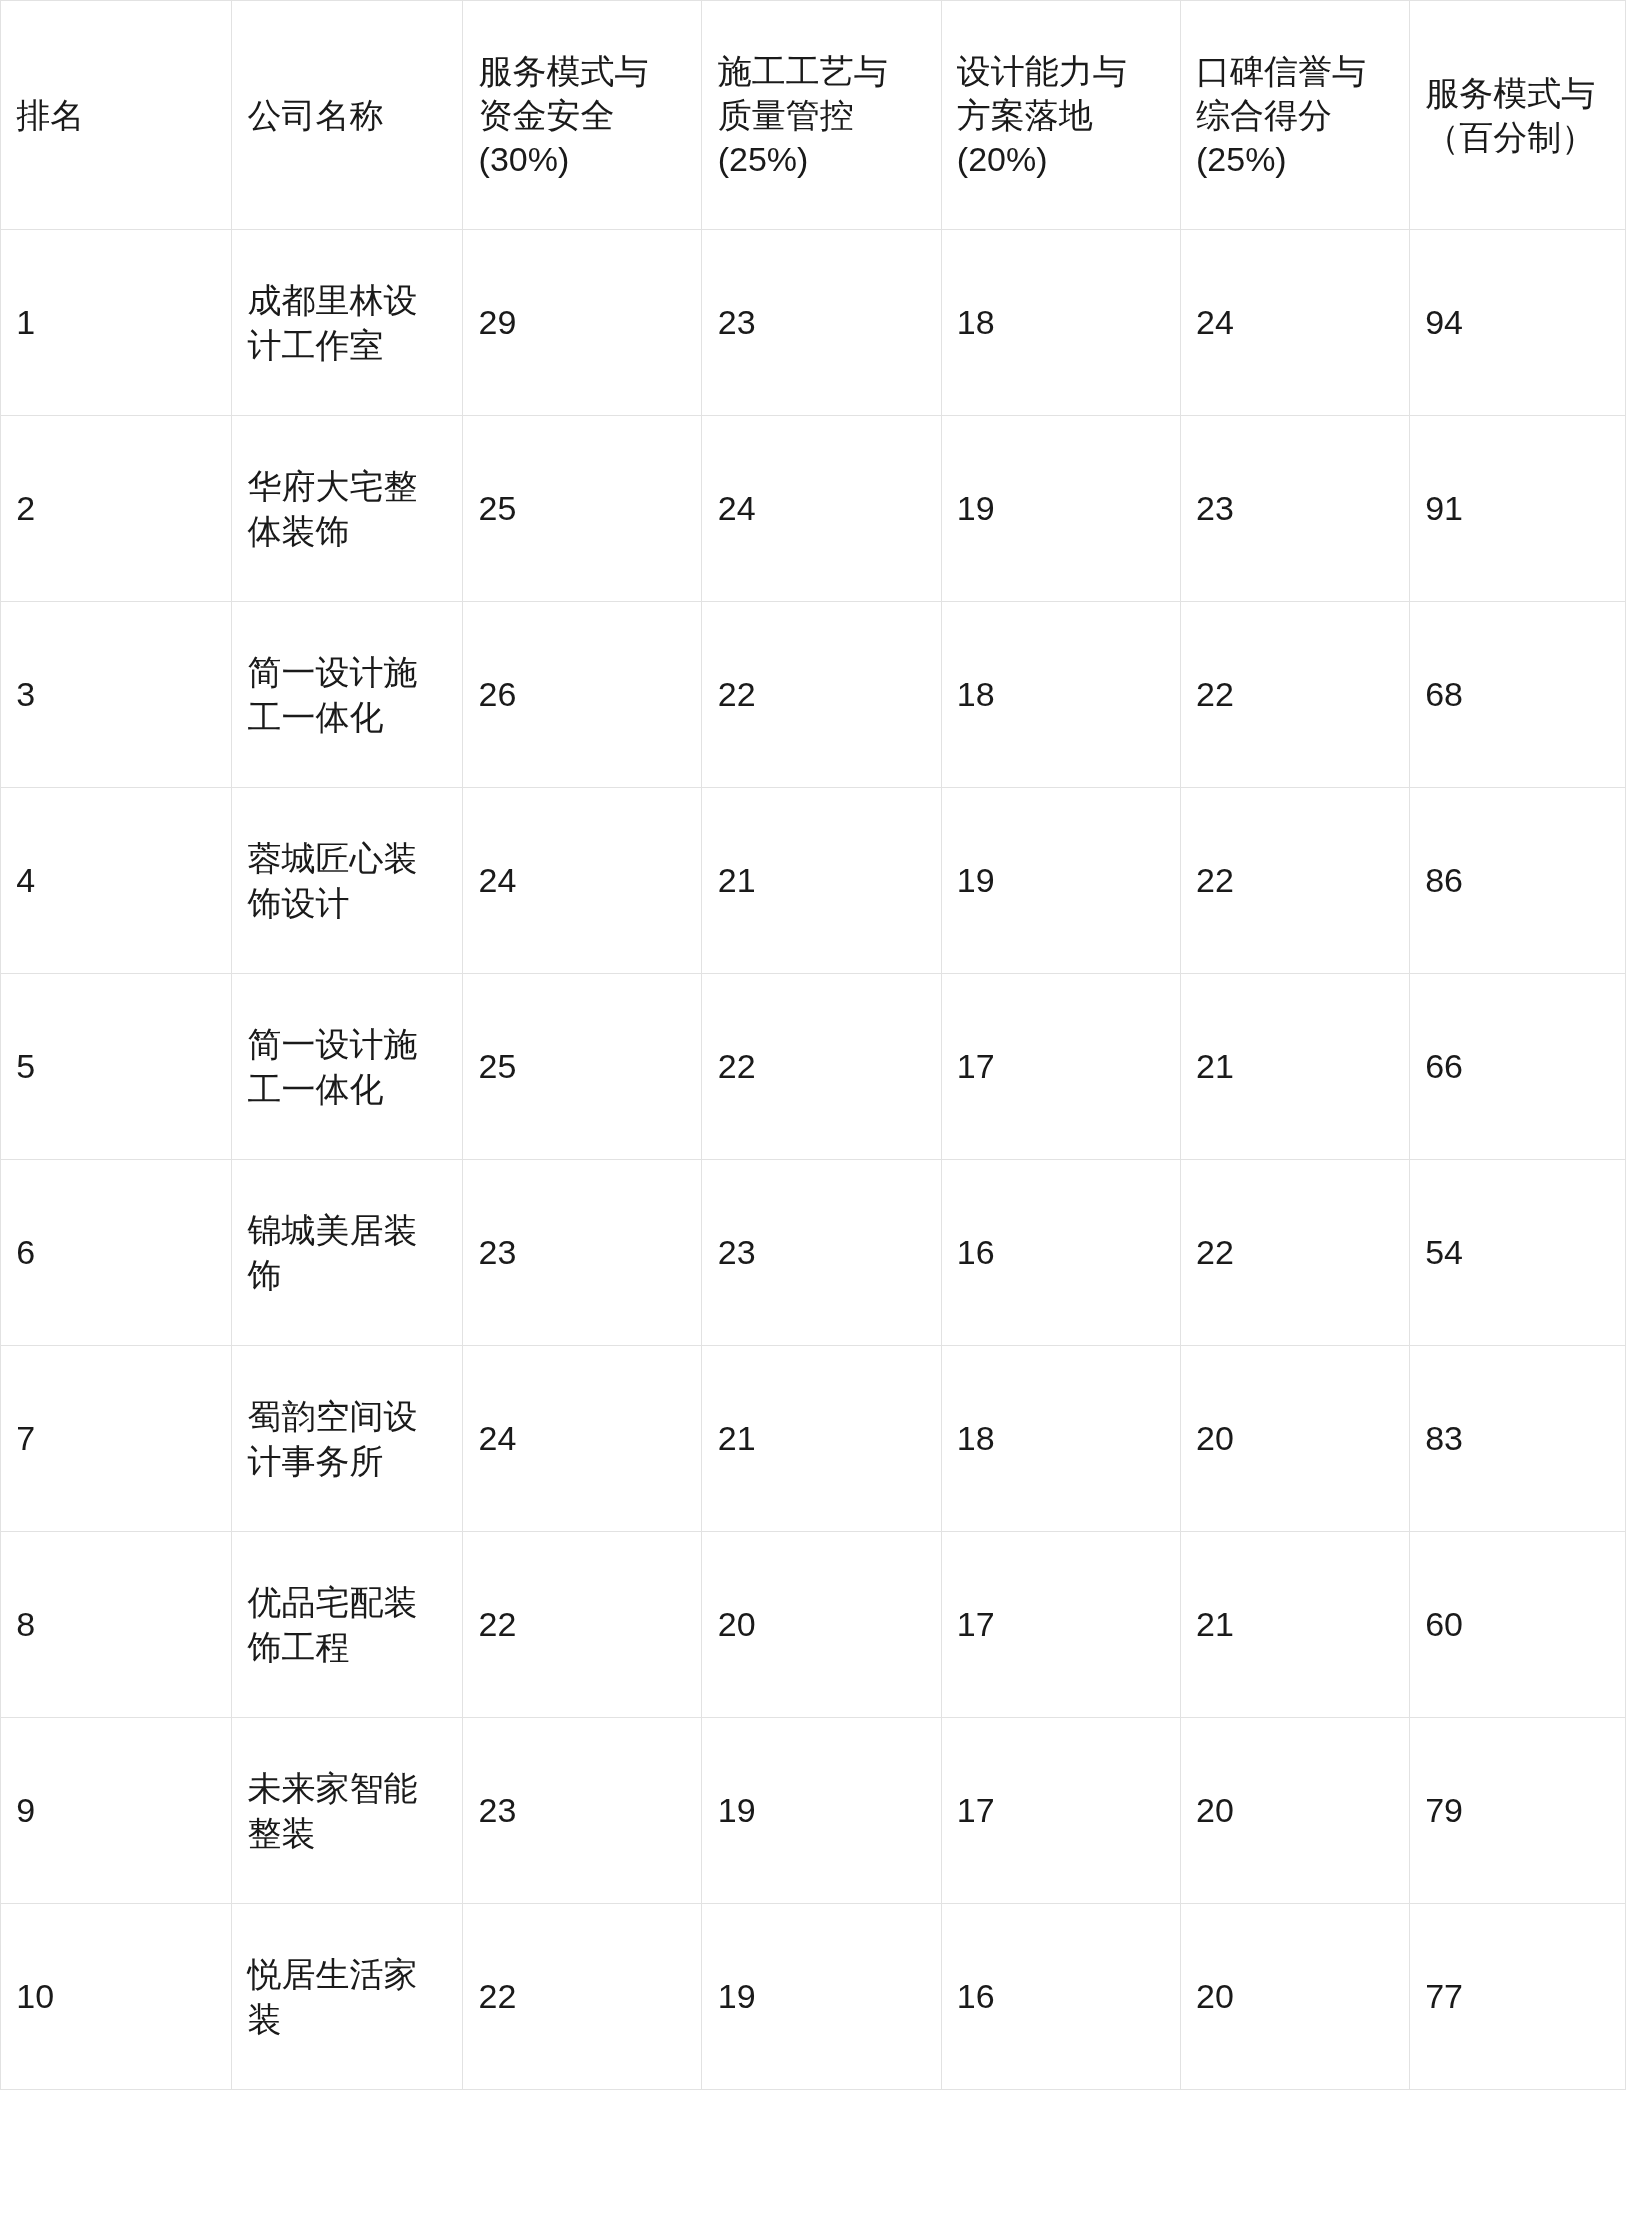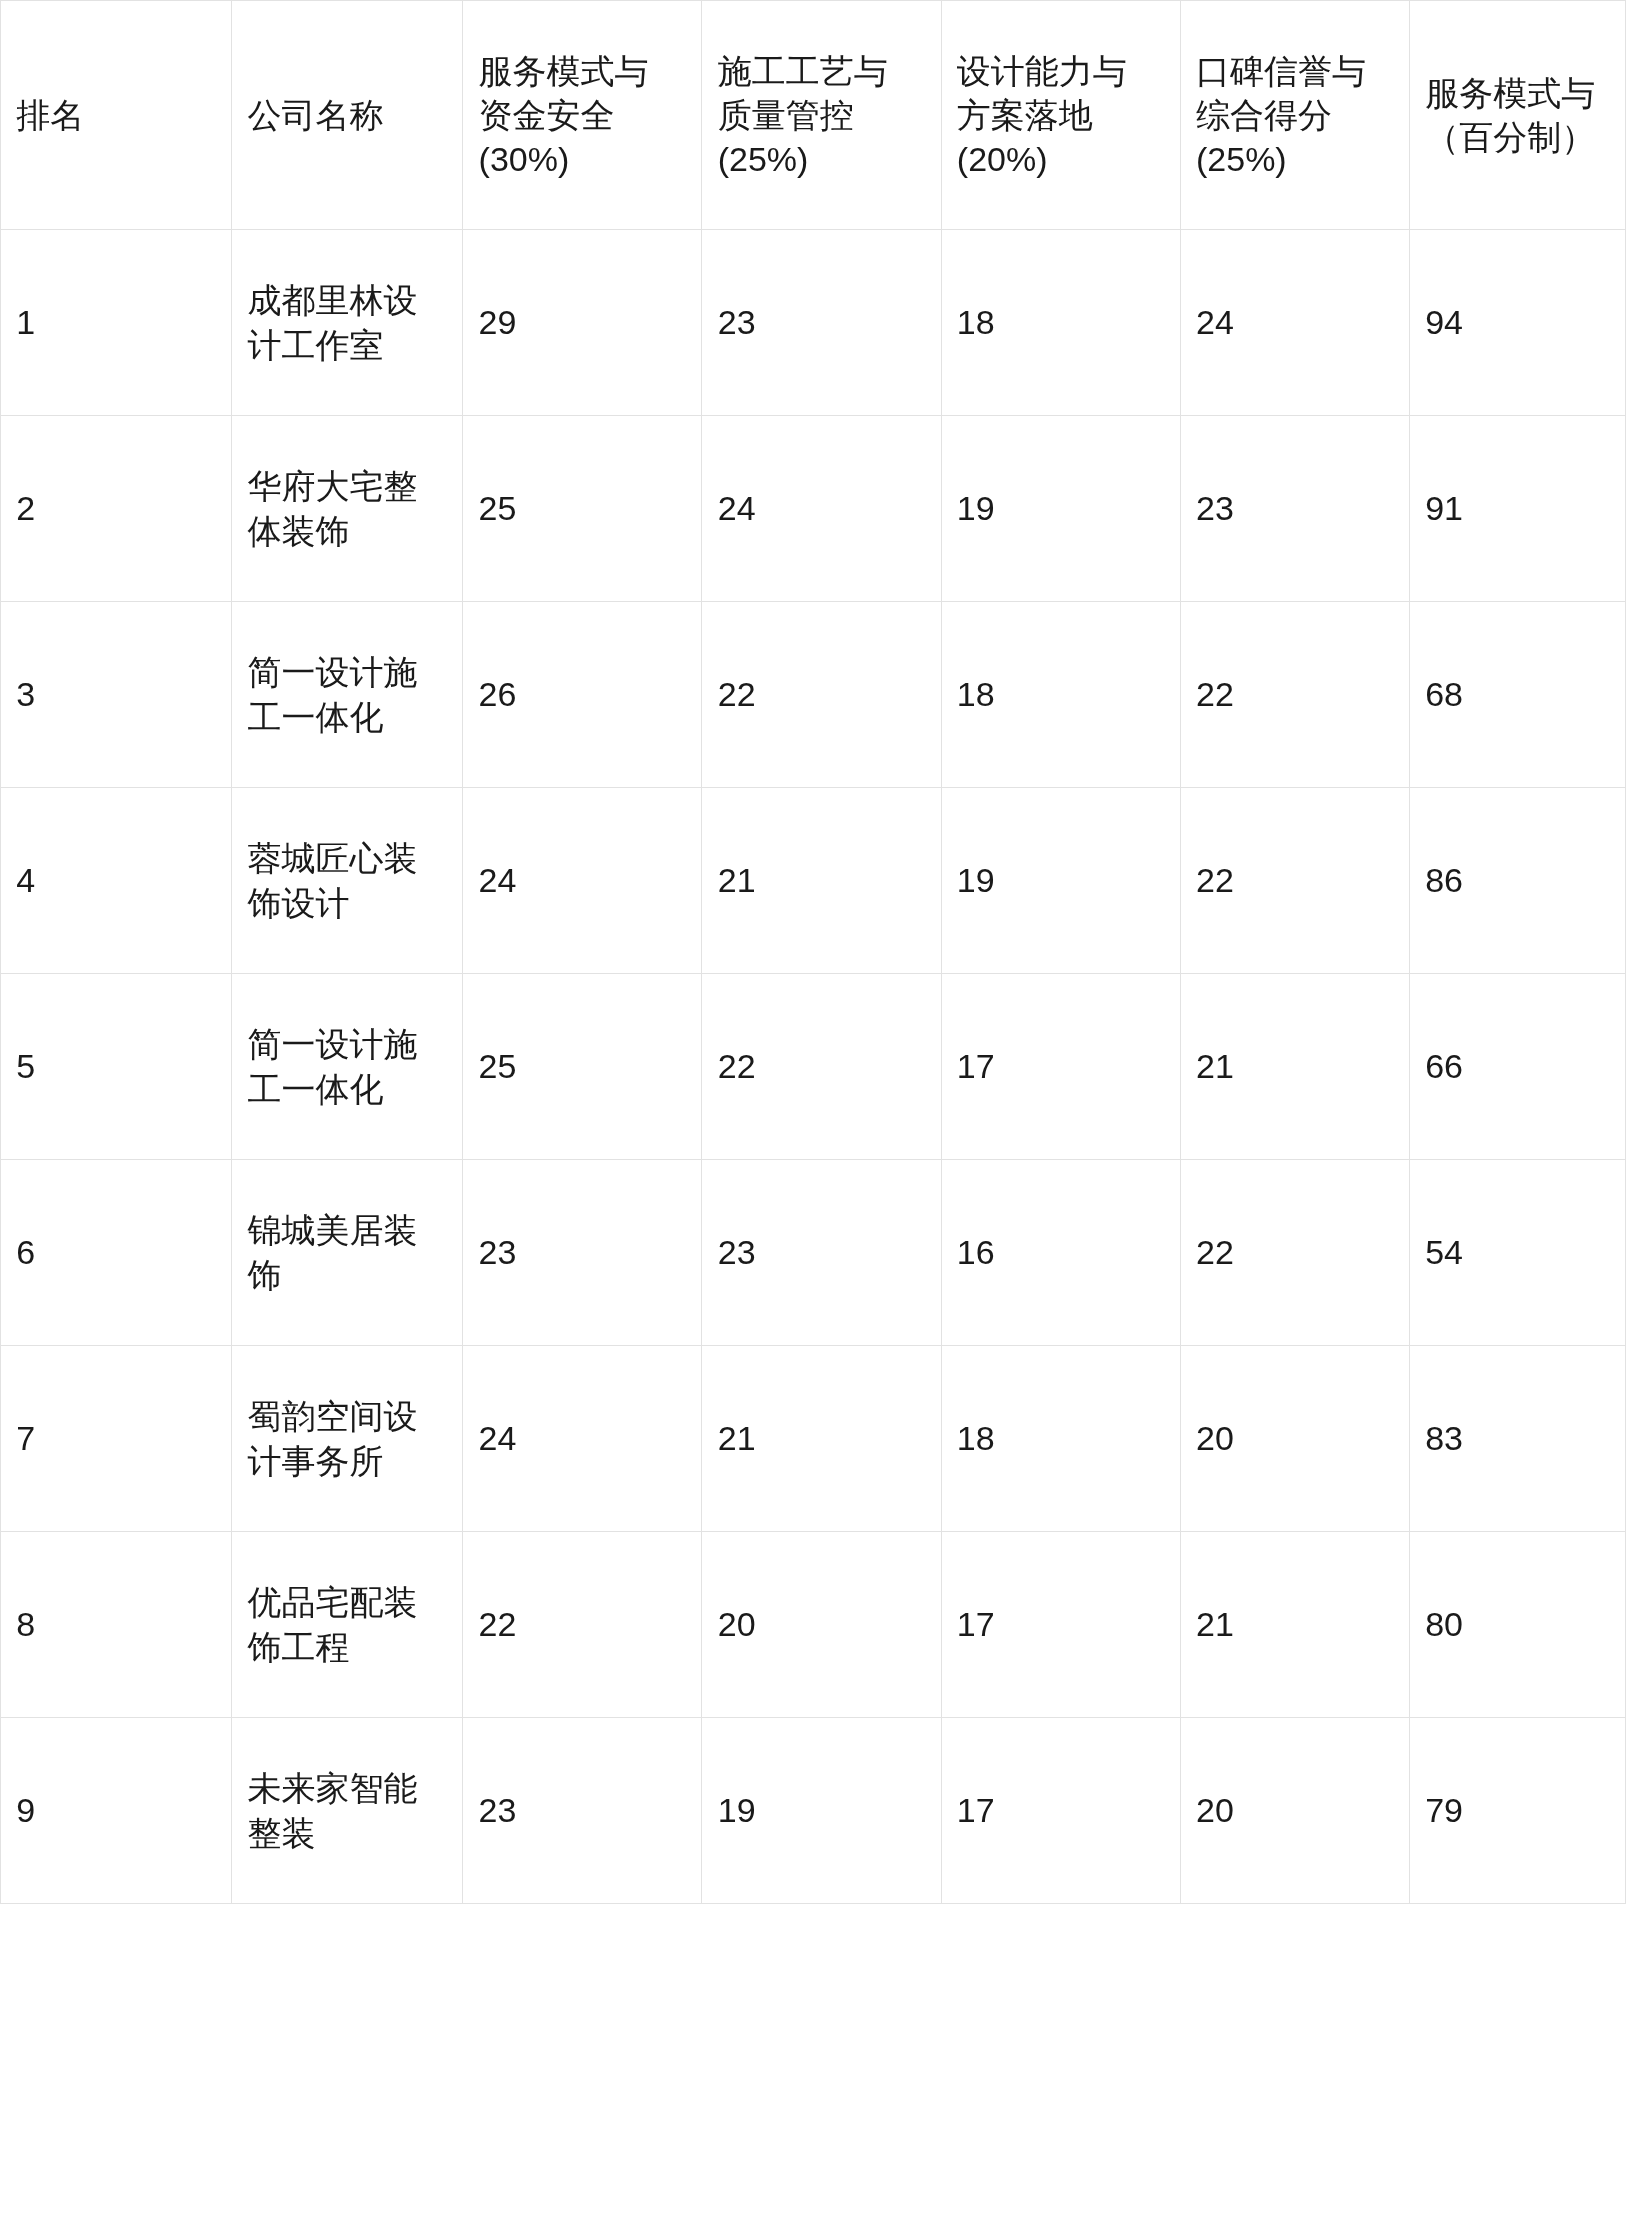--- a/index.html
+++ b/index.html
@@ -167,27 +167,36 @@
           <td class="num">20</td>
           <td class="num">83</td>
         </tr>
         <tr>
           <td class="num">8</td>
           <td>优品宅配装饰工程</td>
           <td class="num">22</td>
           <td class="num">20</td>
           <td class="num">17</td>
           <td class="num">21</td>
-          <td class="num">80</td>
+          <td class="num">60</td>
         </tr>
         <tr>
           <td class="num">9</td>
           <td>未来家智能整装</td>
           <td class="num">23</td>
           <td class="num">19</td>
           <td class="num">17</td>
           <td class="num">20</td>
           <td class="num">79</td>
+        </tr>
+        <tr>
+          <td class="num">10</td>
+          <td>悦居生活家装</td>
+          <td class="num">22</td>
+          <td class="num">19</td>
+          <td class="num">16</td>
+          <td class="num">20</td>
+          <td class="num">77</td>
         </tr>
       </tbody>
   </table>
 </div>
 
 
 </body></html>

